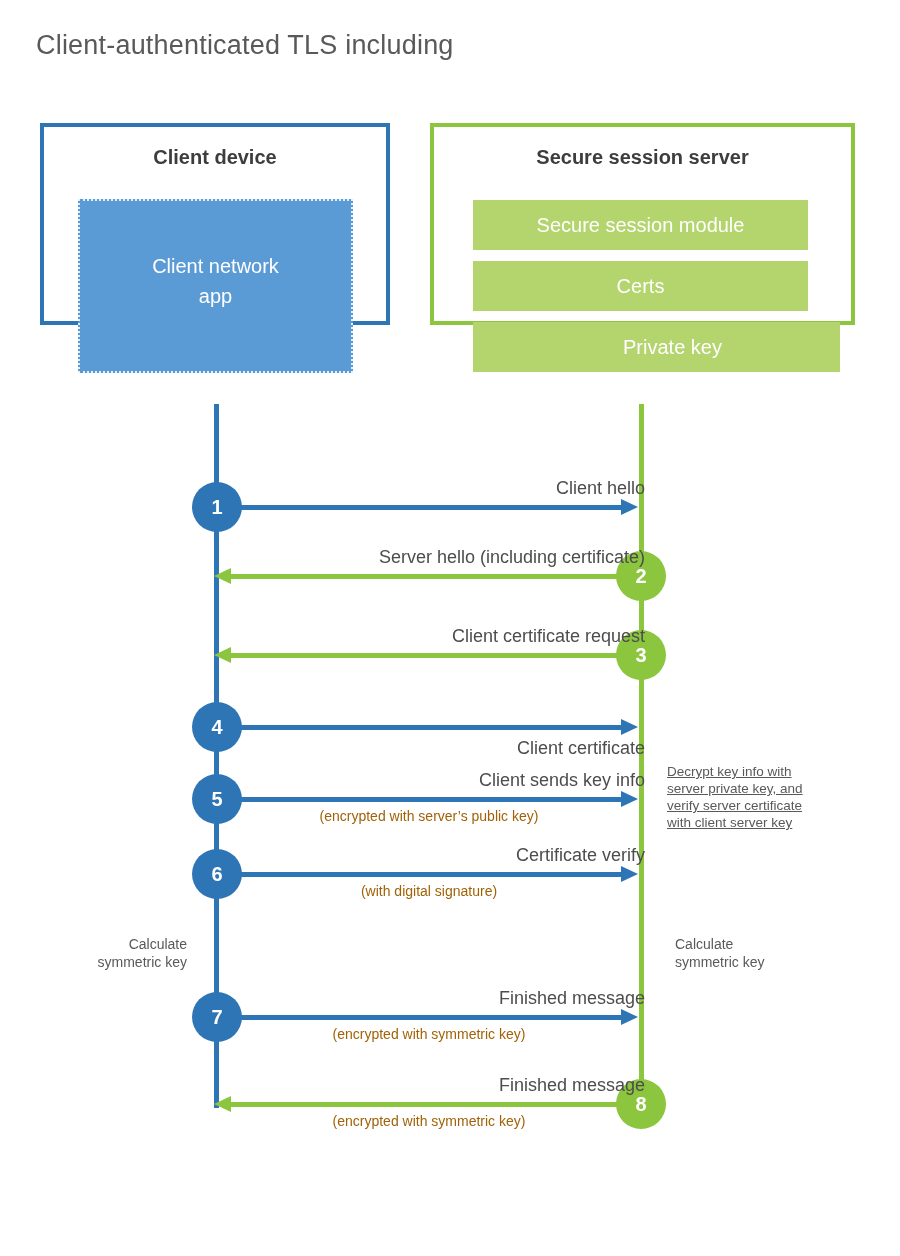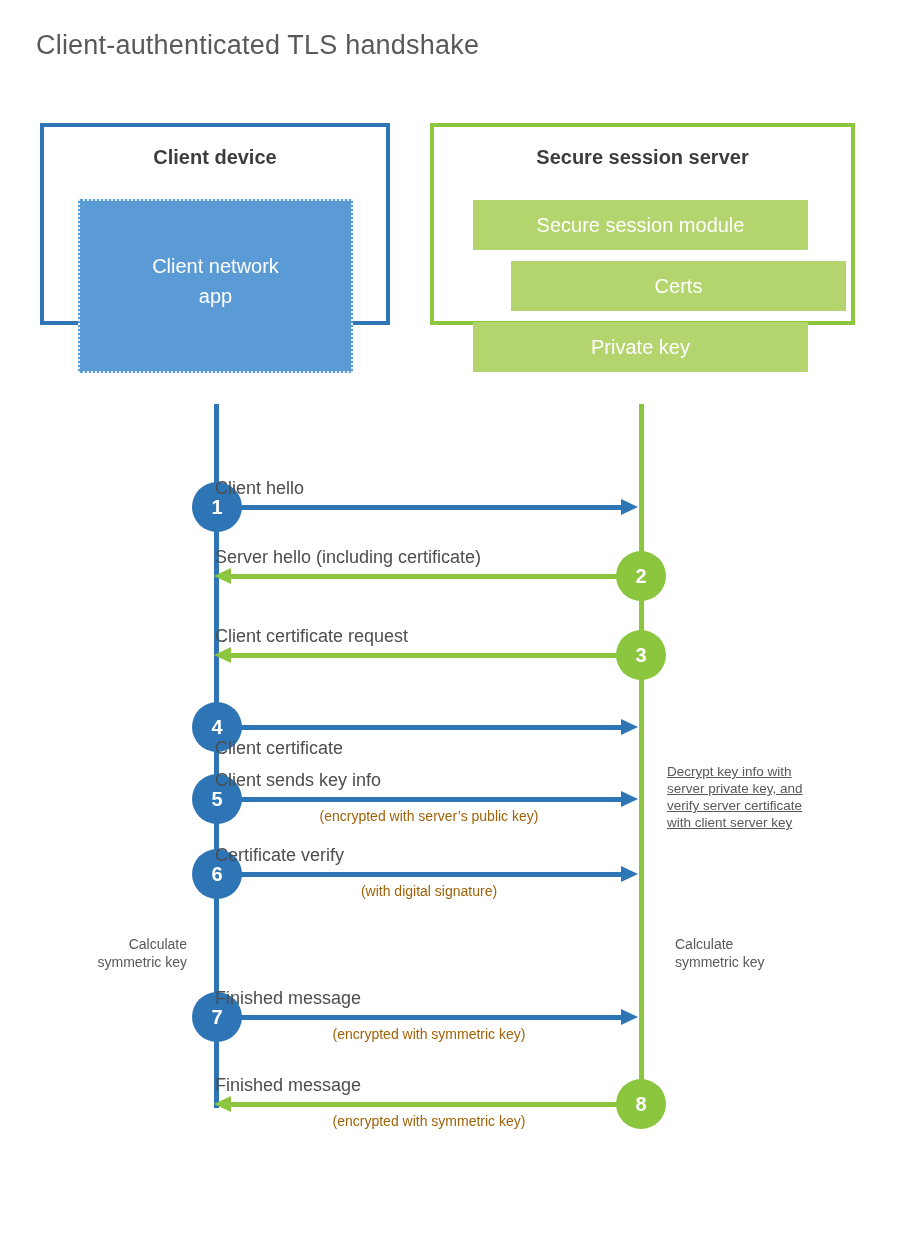--- a/index.html
+++ b/index.html
@@ -37,53 +37,53 @@
   .msg-line.left { left:231px; width:410px; background:#8cc63f; }
   .msg-line.left::before { content:""; position:absolute; left:-17px; top:-6px; width:0; height:0;
                            border-top:8px solid transparent; border-bottom:8px solid transparent; border-right:17px solid #8cc63f; }
 
   .circle { position:absolute; width:50px; height:50px; border-radius:50%; z-index:4;
             display:flex; align-items:center; justify-content:center;
             color:#ffffff; font-size:20px; font-weight:700; }
   .circle.blue { background:#2e75b6; left:192px; }
   .circle.green { background:#8cc63f; left:616px; }
 
-  .step-label { position:absolute; left:215px; width:400px; text-align:left; z-index:5;
+  .step-label { position:absolute; left:245px; width:400px; text-align:right; z-index:5;
                 font-size:18px; color:#4d4d4d; }
   .step-sub { position:absolute; left:229px; width:400px; text-align:center; z-index:5;
               font-size:14px; color:#a16207; }
 
   .side-note { position:absolute; font-size:13.5px; line-height:17px; color:#595959; }
   .side-note span { display:block; }
   .note-decrypt { left:667px; top:763px; width:180px;text-decoration:underline; }
   .note-calc-left { left:37px; top:936px; width:150px; text-align:right; }
   .note-calc-right { left:675px; top:936px; width:150px; text-align:left; }
 </style>
 </head>
 <body>
 
 <div id="page">
 
-  <div class="title">Client-authenticated TLS handshake</div>
+  <div class="title">Client-authenticated TLS including</div>
 
   <div class="actor-box client">
     <div class="actor-header">Client device</div>
     <div class="app-box">
       <div>
         <span>Client network</span>
         <span>app</span>
       </div>
     </div>
   </div>
 
   <div class="actor-box server">
     <div class="actor-header">Secure session server</div>
     <div class="module-bar" style="top:73px;text-align:center;">Secure session module</div>
-    <div class="module-bar" style="top:134px;margin-left:38px;">Certs</div>
-    <div class="module-bar" style="top:195px;">Private key</div>
+    <div class="module-bar" style="top:134px;">Certs</div>
+    <div class="module-bar" style="top:195px;padding-left:32px;">Private key</div>
   </div>
 
   <div class="lifeline blue"></div>
   <div class="lifeline green"></div>
 
   <div class="msg-line right" style="top:505px;"></div>
   <div class="step-label" style="top:478px;">Client hello</div>
   <div class="circle blue" style="top:482px;">1</div>
 
   <div class="msg-line left" style="top:574px;"></div>

